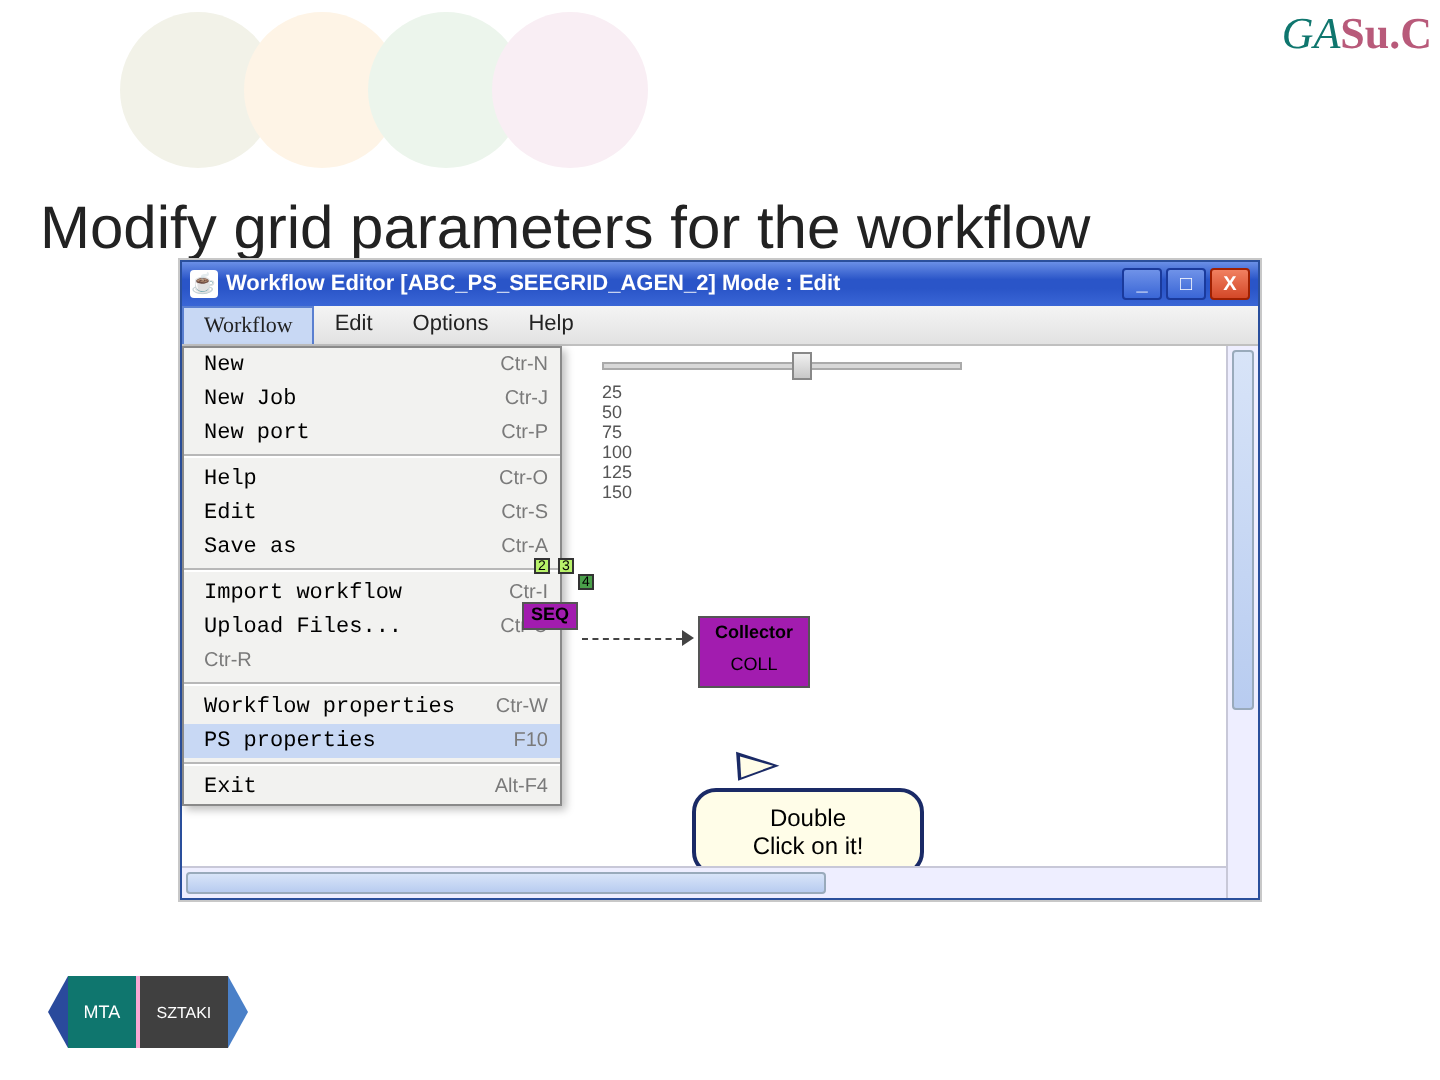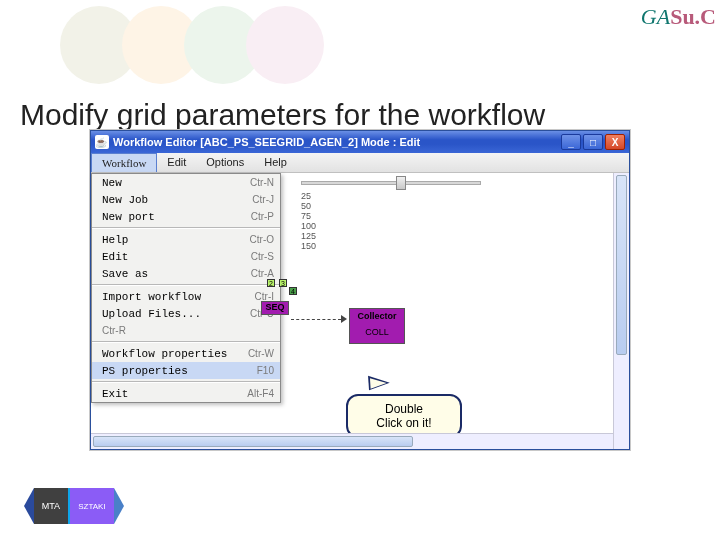--- a/index.html
+++ b/index.html
@@ -167,22 +167,22 @@
   }
   .scrollbar-h .thumb {
     position: absolute; top: 2px; bottom: 2px; left: 2px; width: 320px;
     background: linear-gradient(#d8e4f8,#b8ccf0); border: 1px solid #9ab; border-radius: 2px;
   }
 
   .footer-logo {
     position: absolute; bottom: 16px; left: 34px; width: 80px; height: 36px;
     display: flex; align-items: stretch;
   }
-  .footer-logo .l1 { flex: 1; background: #404040; color: #fff; font-size: 9px; display: flex; align-items: center; justify-content: center; border-right: 2px solid #0ea5e9; }
-  .footer-logo .l2 { flex: 1.3; background: #8b5cf6; color: #fff; font-size: 8px; display: flex; align-items: center; justify-content: center; }
+  .footer-logo .l1 { flex: 1; background: #0f766e; color: #fff; font-size: 9px; display: flex; align-items: center; justify-content: center; border-right: 2px solid #f9a8d4; }
+  .footer-logo .l2 { flex: 1.3; background: #404040; color: #fff; font-size: 8px; display: flex; align-items: center; justify-content: center; }
   .footer-logo::before, .footer-logo::after {
     content: ""; position: absolute; top: 0; width: 0; height: 0;
     border-top: 18px solid transparent; border-bottom: 18px solid transparent;
   }
   .footer-logo::before { left: -10px; border-right: 10px solid #2a4a9c; }
   .footer-logo::after  { right: -10px; border-left: 10px solid #4a80c8; }
 </style>
 </head>
 <body>
 

